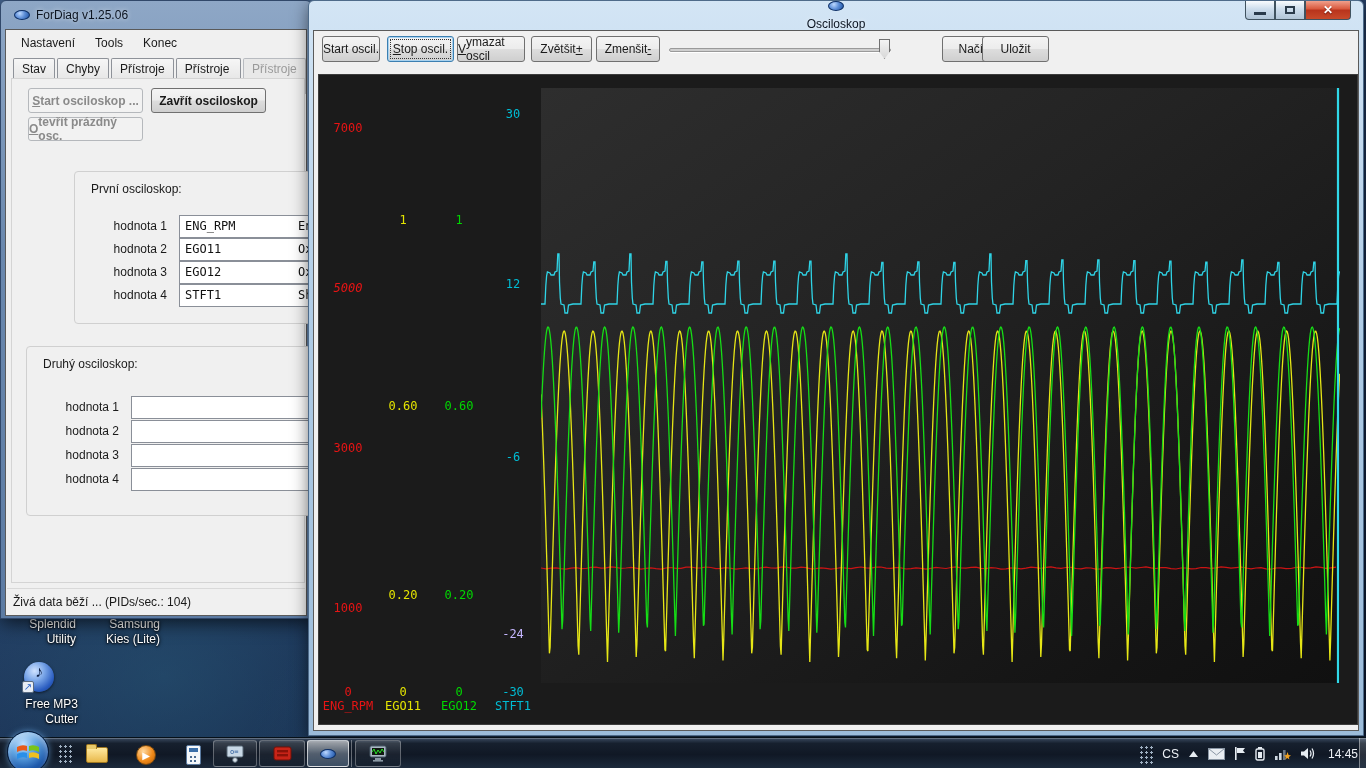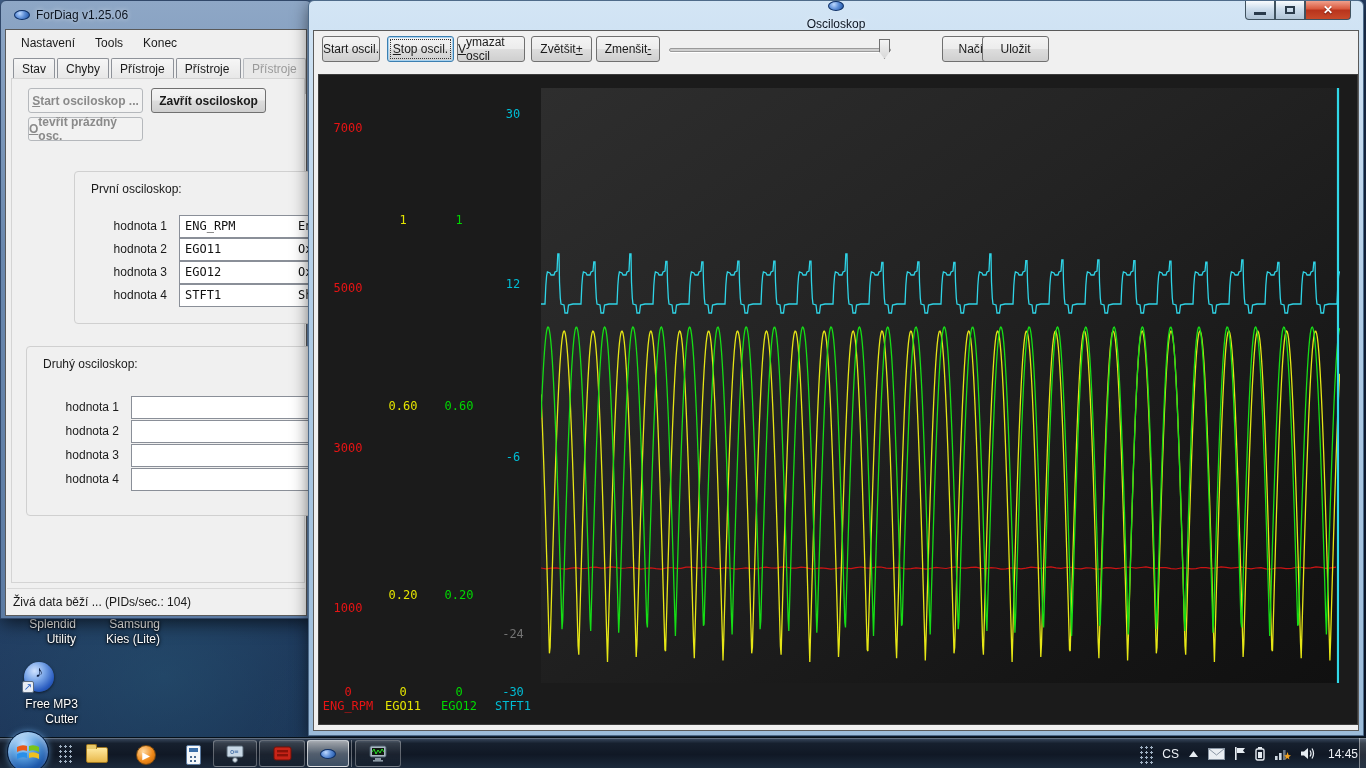--- a/index.html
+++ b/index.html
@@ -266,39 +266,39 @@
           <div class="btn" style="left: 282px; top: 5px; width: 64px;">Zmenšit <u>-</u></div>
         </div>
       <div class="slider-track"></div>
       <div class="slider-thumb" style="left: 565px;"></div>
       <div class="btn" style="left:628px; top:5px; width:67px;">Načíst</div>
       <div class="btn" style="left:668px; top:5px; width:67px;">Uložit</div>
 
       <div class="scope-panel">
         <div id="scales">
             <div class="tick" style="left: 29px; top: 46px; color: rgb(232, 20, 20);">7000</div>
-            <div class="tick" style="left: 29px; top: 206px; color: rgb(232, 20, 20);">5000</div>
+            <div class="tick" style="left: 29px; top: 206px; color: rgb(232, 20, 20); font-style: italic;">5000</div>
             <div class="tick" style="left: 29px; top: 366px; color: rgb(232, 20, 20);">3000</div>
             <div class="tick" style="left: 29px; top: 526px; color: rgb(232, 20, 20);">1000</div>
             <div class="tick" style="left: 29px; top: 610px; color: rgb(232, 20, 20);">0</div>
             <div class="tick" style="left: 29px; top: 624px; color: rgb(232, 20, 20);">ENG_RPM</div>
             <div class="tick" style="left: 84px; top: 138px; color: rgb(228, 228, 0);">1</div>
             <div class="tick" style="left: 84px; top: 324px; color: rgb(228, 228, 0);">0.60</div>
             <div class="tick" style="left: 84px; top: 513px; color: rgb(228, 228, 0);">0.20</div>
             <div class="tick" style="left: 84px; top: 610px; color: rgb(228, 228, 0);">0</div>
             <div class="tick" style="left: 84px; top: 624px; color: rgb(228, 228, 0);">EGO11</div>
             <div class="tick" style="left: 140px; top: 138px; color: rgb(0, 216, 0);">1</div>
             <div class="tick" style="left: 140px; top: 324px; color: rgb(0, 216, 0);">0.60</div>
             <div class="tick" style="left: 140px; top: 513px; color: rgb(0, 216, 0);">0.20</div>
             <div class="tick" style="left: 140px; top: 610px; color: rgb(0, 216, 0);">0</div>
             <div class="tick" style="left: 140px; top: 624px; color: rgb(0, 216, 0);">EGO12</div>
             <div class="tick" style="left: 194px; top: 32px; color: rgb(0, 188, 212);">30</div>
             <div class="tick" style="left: 194px; top: 202px; color: rgb(0, 188, 212);">12</div>
             <div class="tick" style="left: 194px; top: 375px; color: rgb(0, 188, 212);">-6</div>
-            <div class="tick" style="left: 194px; top: 552px; color: #737373;">-24</div>
+            <div class="tick" style="left: 194px; top: 552px; color: #c4b5fd;">-24</div>
             <div class="tick" style="left: 194px; top: 610px; color: rgb(0, 188, 212);">-30</div>
             <div class="tick" style="left: 194px; top: 624px; color: rgb(0, 188, 212);">STFT1</div>
           </div>
         <div class="plot">
           <svg id="wavesvg" width="799" height="595" viewBox="0 0 799 595" preserveAspectRatio="none">
               <path d="M0.0 480.0 L5.0 480.9 L10.0 480.2 L15.0 479.8 L20.0 480.7 L25.0 481.1 L30.0 480.1 L35.0 479.7 L40.0 480.6 L45.0 480.5 L50.0 479.3 L55.0 479.2 L60.0 480.1 L65.0 479.9 L70.0 478.9 L75.0 479.3 L80.0 480.4 L85.0 480.0 L90.0 479.4 L95.0 480.2 L100.0 481.1 L105.0 480.4 L110.0 479.8 L115.0 480.6 L120.0 481.1 L125.0 480.0 L130.0 479.5 L135.0 480.3 L140.0 480.3 L145.0 479.2 L150.0 479.0 L155.0 480.0 L160.0 479.9 L165.0 479.0 L170.0 479.5 L175.0 480.6 L180.0 480.3 L185.0 479.6 L190.0 480.3 L195.0 481.2 L200.0 480.5 L205.0 479.8 L210.0 480.5 L215.0 480.9 L220.0 479.8 L225.0 479.2 L230.0 480.0 L235.0 480.2 L240.0 479.1 L245.0 479.0 L250.0 480.1 L255.0 480.1 L260.0 479.2 L265.0 479.6 L270.0 480.8 L275.0 480.6 L280.0 479.8 L285.0 480.4 L290.0 481.2 L295.0 480.5 L300.0 479.6 L305.0 480.2 L310.0 480.7 L315.0 479.6 L320.0 479.0 L325.0 479.9 L330.0 480.1 L335.0 479.1 L340.0 479.0 L345.0 480.2 L350.0 480.3 L355.0 479.5 L360.0 479.8 L365.0 481.0 L370.0 480.7 L375.0 479.8 L380.0 480.3 L385.0 481.1 L390.0 480.3 L395.0 479.4 L400.0 480.0 L405.0 480.5 L410.0 479.5 L415.0 478.9 L420.0 479.8 L425.0 480.2 L430.0 479.3 L435.0 479.2 L440.0 480.4 L445.0 480.6 L450.0 479.7 L455.0 480.0 L460.0 481.1 L465.0 480.8 L470.0 479.8 L475.0 480.1 L480.0 480.9 L485.0 480.2 L490.0 479.2 L495.0 479.7 L500.0 480.3 L505.0 479.4 L510.0 478.8 L515.0 479.8 L520.0 480.3 L525.0 479.5 L530.0 479.4 L535.0 480.5 L540.0 480.8 L545.0 479.9 L550.0 480.0 L555.0 481.1 L560.0 480.8 L565.0 479.7 L570.0 479.9 L575.0 480.7 L580.0 480.0 L585.0 479.0 L590.0 479.5 L595.0 480.2 L600.0 479.5 L605.0 478.9 L610.0 479.9 L615.0 480.5 L620.0 479.7 L625.0 479.6 L630.0 480.7 L635.0 481.0 L640.0 480.0 L645.0 480.0 L650.0 480.9 L655.0 480.7 L660.0 479.5 L665.0 479.6 L670.0 480.4 L675.0 479.8 L680.0 478.9 L685.0 479.4 L690.0 480.2 L695.0 479.6 L700.0 479.0 L705.0 480.0 L710.0 480.8 L715.0 480.0 L720.0 479.7 L725.0 480.8 L730.0 481.1 L735.0 480.0 L740.0 479.9 L745.0 480.7 L750.0 480.5 L755.0 479.3 L760.0 479.4 L765.0 480.2 L770.0 479.8 L775.0 478.8 L780.0 479.4 L785.0 480.3 L790.0 479.8 L795.0 479.2" fill="none" stroke="#cc1414" stroke-width="1.2"></path>
               <path d="M0.0 306.4 L0.7 322.0 L1.4 339.1 L2.1 357.5 L2.8 377.2 L3.5 398.1 L4.2 420.0 L4.9 442.7 L5.6 466.2 L6.3 490.4 L7.0 515.1 L7.7 540.1 L8.4 565.3 L9.1 559.5 L9.8 534.3 L10.5 509.4 L11.2 484.8 L11.9 460.8 L12.6 437.4 L13.3 414.9 L14.0 393.2 L14.7 372.6 L15.4 353.2 L16.1 335.1 L16.8 318.3 L17.5 303.1 L18.2 289.4 L18.9 277.3 L19.6 267.0 L20.3 258.5 L21.0 251.8 L21.7 246.9 L22.4 244.0 L23.1 243.0 L23.8 243.9 L24.5 246.7 L25.2 251.5 L25.9 258.0 L26.6 266.5 L27.3 276.7 L28.0 288.6 L28.7 302.2 L29.4 317.4 L30.1 334.1 L30.8 352.1 L31.5 371.5 L32.2 392.0 L32.9 413.6 L33.6 436.1 L34.3 459.5 L35.0 483.4 L35.7 508.0 L36.4 532.9 L37.1 558.0 L37.8 566.7 L38.5 541.5 L39.2 516.5 L39.9 491.8 L40.6 467.6 L41.3 444.0 L42.0 421.2 L42.7 399.3 L43.4 378.4 L44.1 358.6 L44.8 340.1 L45.5 323.0 L46.2 307.3 L46.9 293.1 L47.6 280.6 L48.3 269.8 L49.0 260.7 L49.7 253.5 L50.4 248.1 L51.1 244.7 L51.8 243.1 L52.5 243.5 L53.2 245.7 L53.9 249.9 L54.6 256.0 L55.3 263.9 L56.0 273.6 L56.7 285.0 L57.4 298.2 L58.1 312.9 L58.8 329.2 L59.5 346.8 L60.2 365.8 L60.9 386.0 L61.6 407.3 L62.3 429.6 L63.0 452.7 L63.7 476.5 L64.4 500.9 L65.1 525.7 L65.8 550.8 L66.5 573.9 L67.2 548.7 L67.9 523.6 L68.6 498.8 L69.3 474.5 L70.0 450.7 L70.7 427.7 L71.4 405.5 L72.1 384.3 L72.8 364.2 L73.5 345.3 L74.2 327.7 L74.9 311.6 L75.6 297.0 L76.3 284.0 L77.0 272.7 L77.7 263.1 L78.4 255.4 L79.1 249.5 L79.8 245.5 L80.5 243.3 L81.2 243.2 L81.9 244.9 L82.6 248.5 L83.3 254.0 L84.0 261.4 L84.7 270.6 L85.4 281.6 L86.1 294.3 L86.8 308.5 L87.5 324.4 L88.2 341.6 L88.9 360.3 L89.6 380.1 L90.3 401.1 L91.0 423.2 L91.7 446.0 L92.4 469.7 L93.1 493.9 L93.8 518.6 L94.5 543.6 L95.2 568.9 L95.9 555.9 L96.6 530.7 L97.3 505.9 L98.0 481.4 L98.7 457.4 L99.4 434.2 L100.1 411.7 L100.8 390.2 L101.5 369.8 L102.2 350.5 L102.9 332.6 L103.6 316.0 L104.3 301.0 L105.0 287.5 L105.7 275.7 L106.4 265.7 L107.1 257.4 L107.8 251.0 L108.5 246.4 L109.2 243.8 L109.9 243.0 L110.6 244.2 L111.3 247.3 L112.0 252.3 L112.7 259.1 L113.4 267.8 L114.1 278.3 L114.8 290.5 L115.5 304.3 L116.2 319.7 L116.9 336.6 L117.6 354.8 L118.3 374.3 L119.0 395.0 L119.7 416.8 L120.4 439.4 L121.1 462.8 L121.8 486.9 L122.5 511.5 L123.2 536.5 L123.9 561.7 L124.6 563.1 L125.3 537.9 L126.0 512.9 L126.7 488.3 L127.4 464.2 L128.1 440.7 L128.8 418.0 L129.5 396.3 L130.2 375.5 L130.9 355.9 L131.6 337.6 L132.3 320.6 L133.0 305.1 L133.7 291.2 L134.4 278.9 L135.1 268.4 L135.8 259.6 L136.5 252.6 L137.2 247.5 L137.9 244.3 L138.6 243.0 L139.3 243.7 L140.0 246.2 L140.7 250.7 L141.4 257.0 L142.1 265.2 L142.8 275.1 L143.5 286.8 L144.2 300.2 L144.9 315.1 L145.6 331.6 L146.3 349.5 L147.0 368.6 L147.7 389.0 L148.4 410.5 L149.1 432.9 L149.8 456.1 L150.5 480.0 L151.2 504.4 L151.9 529.3 L152.6 554.4 L153.3 570.3 L154.0 545.1 L154.7 520.0 L155.4 495.3 L156.1 471.0 L156.8 447.4 L157.5 424.4 L158.2 402.4 L158.9 381.3 L159.6 361.4 L160.3 342.7 L161.0 325.3 L161.7 309.4 L162.4 295.0 L163.1 282.3 L163.8 271.2 L164.5 261.9 L165.2 254.4 L165.9 248.8 L166.6 245.0 L167.3 243.2 L168.0 243.3 L168.7 245.3 L169.4 249.2 L170.1 255.0 L170.8 262.6 L171.5 272.1 L172.2 283.3 L172.9 296.2 L173.6 310.7 L174.3 326.8 L175.0 344.2 L175.7 363.0 L176.4 383.1 L177.1 404.2 L177.8 426.4 L178.5 449.4 L179.2 473.1 L179.9 497.4 L180.6 522.2 L181.3 547.2 L182.0 572.5 L182.7 552.3 L183.4 527.2 L184.1 502.3 L184.8 477.9 L185.5 454.1 L186.2 430.9 L186.9 408.6 L187.6 387.2 L188.3 367.0 L189.0 347.9 L189.7 330.1 L190.4 313.8 L191.1 299.0 L191.8 285.8 L192.5 274.2 L193.2 264.4 L193.9 256.4 L194.6 250.2 L195.3 245.9 L196.0 243.5 L196.7 243.1 L197.4 244.5 L198.1 247.9 L198.8 253.1 L199.5 260.3 L200.2 269.2 L200.9 279.9 L201.6 292.3 L202.3 306.4 L203.0 322.0 L203.7 339.1 L204.4 357.5 L205.1 377.2 L205.8 398.1 L206.5 420.0 L207.2 442.7 L207.9 466.2 L208.6 490.4 L209.3 515.1 L210.0 540.1 L210.7 565.3 L211.4 559.5 L212.1 534.3 L212.8 509.4 L213.5 484.8 L214.2 460.8 L214.9 437.4 L215.6 414.9 L216.3 393.2 L217.0 372.6 L217.7 353.2 L218.4 335.1 L219.1 318.3 L219.8 303.1 L220.5 289.4 L221.2 277.3 L221.9 267.0 L222.6 258.5 L223.3 251.8 L224.0 246.9 L224.7 244.0 L225.4 243.0 L226.1 243.9 L226.8 246.7 L227.5 251.5 L228.2 258.0 L228.9 266.5 L229.6 276.7 L230.3 288.6 L231.0 302.2 L231.7 317.4 L232.4 334.1 L233.1 352.1 L233.8 371.5 L234.5 392.0 L235.2 413.6 L235.9 436.1 L236.6 459.5 L237.3 483.4 L238.0 508.0 L238.7 532.9 L239.4 558.0 L240.1 566.7 L240.8 541.5 L241.5 516.5 L242.2 491.8 L242.9 467.6 L243.6 444.0 L244.3 421.2 L245.0 399.3 L245.7 378.4 L246.4 358.6 L247.1 340.1 L247.8 323.0 L248.5 307.3 L249.2 293.1 L249.9 280.6 L250.6 269.8 L251.3 260.7 L252.0 253.5 L252.7 248.1 L253.4 244.7 L254.1 243.1 L254.8 243.5 L255.5 245.7 L256.2 249.9 L256.9 256.0 L257.6 263.9 L258.3 273.6 L259.0 285.0 L259.7 298.2 L260.4 312.9 L261.1 329.2 L261.8 346.8 L262.5 365.8 L263.2 386.0 L263.9 407.3 L264.6 429.6 L265.3 452.7 L266.0 476.5 L266.7 500.9 L267.4 525.7 L268.1 550.8 L268.8 573.9 L269.5 548.7 L270.2 523.6 L270.9 498.8 L271.6 474.5 L272.3 450.7 L273.0 427.7 L273.7 405.5 L274.4 384.3 L275.1 364.2 L275.8 345.3 L276.5 327.7 L277.2 311.6 L277.9 297.0 L278.6 284.0 L279.3 272.7 L280.0 263.1 L280.7 255.4 L281.4 249.5 L282.1 245.5 L282.8 243.3 L283.5 243.2 L284.2 244.9 L284.9 248.5 L285.6 254.0 L286.3 261.4 L287.0 270.6 L287.7 281.6 L288.4 294.3 L289.1 308.5 L289.8 324.4 L290.5 341.6 L291.2 360.3 L291.9 380.1 L292.6 401.1 L293.3 423.2 L294.0 446.0 L294.7 469.7 L295.4 493.9 L296.1 518.6 L296.8 543.6 L297.5 568.9 L298.2 555.9 L298.9 530.7 L299.6 505.9 L300.3 481.4 L301.0 457.4 L301.7 434.2 L302.4 411.7 L303.1 390.2 L303.8 369.8 L304.5 350.5 L305.2 332.6 L305.9 316.0 L306.6 301.0 L307.3 287.5 L308.0 275.7 L308.7 265.7 L309.4 257.4 L310.1 251.0 L310.8 246.4 L311.5 243.8 L312.2 243.0 L312.9 244.2 L313.6 247.3 L314.3 252.3 L315.0 259.1 L315.7 267.8 L316.4 278.3 L317.1 290.5 L317.8 304.3 L318.5 319.7 L319.2 336.6 L319.9 354.8 L320.6 374.3 L321.3 395.0 L322.0 416.8 L322.7 439.4 L323.4 462.8 L324.1 486.9 L324.8 511.5 L325.5 536.5 L326.2 561.7 L326.9 563.1 L327.6 537.9 L328.3 512.9 L329.0 488.3 L329.7 464.2 L330.4 440.7 L331.1 418.0 L331.8 396.3 L332.5 375.5 L333.2 355.9 L333.9 337.6 L334.6 320.6 L335.3 305.1 L336.0 291.2 L336.7 278.9 L337.4 268.4 L338.1 259.6 L338.8 252.6 L339.5 247.5 L340.2 244.3 L340.9 243.0 L341.6 243.7 L342.3 246.2 L343.0 250.7 L343.7 257.0 L344.4 265.2 L345.1 275.1 L345.8 286.8 L346.5 300.2 L347.2 315.1 L347.9 331.6 L348.6 349.5 L349.3 368.6 L350.0 389.0 L350.7 410.5 L351.4 432.9 L352.1 456.1 L352.8 480.0 L353.5 504.4 L354.2 529.3 L354.9 554.4 L355.6 570.3 L356.3 545.1 L357.0 520.0 L357.7 495.3 L358.4 471.0 L359.1 447.4 L359.8 424.4 L360.5 402.4 L361.2 381.3 L361.9 361.4 L362.6 342.7 L363.3 325.3 L364.0 309.4 L364.7 295.0 L365.4 282.3 L366.1 271.2 L366.8 261.9 L367.5 254.4 L368.2 248.8 L368.9 245.0 L369.6 243.2 L370.3 243.3 L371.0 245.3 L371.7 249.2 L372.4 255.0 L373.1 262.6 L373.8 272.1 L374.5 283.3 L375.2 296.2 L375.9 310.7 L376.6 326.8 L377.3 344.2 L378.0 363.0 L378.7 383.1 L379.4 404.2 L380.1 426.4 L380.8 449.4 L381.5 473.1 L382.2 497.4 L382.9 522.2 L383.6 547.2 L384.3 572.5 L385.0 552.3 L385.7 527.2 L386.4 502.3 L387.1 477.9 L387.8 454.1 L388.5 430.9 L389.2 408.6 L389.9 387.2 L390.6 367.0 L391.3 347.9 L392.0 330.1 L392.7 313.8 L393.4 299.0 L394.1 285.8 L394.8 274.2 L395.5 264.4 L396.2 256.4 L396.9 250.2 L397.6 245.9 L398.3 243.5 L399.0 243.1 L399.7 244.5 L400.4 247.9 L401.1 253.1 L401.8 260.3 L402.5 269.2 L403.2 279.9 L403.9 292.3 L404.6 306.4 L405.3 322.0 L406.0 339.1 L406.7 357.5 L407.4 377.2 L408.1 398.1 L408.8 420.0 L409.5 442.7 L410.2 466.2 L410.9 490.4 L411.6 515.1 L412.3 540.1 L413.0 565.3 L413.7 559.5 L414.4 534.3 L415.1 509.4 L415.8 484.8 L416.5 460.8 L417.2 437.4 L417.9 414.9 L418.6 393.2 L419.3 372.6 L420.0 353.2 L420.7 335.1 L421.4 318.3 L422.1 303.1 L422.8 289.4 L423.5 277.3 L424.2 267.0 L424.9 258.5 L425.6 251.8 L426.3 246.9 L427.0 244.0 L427.7 243.0 L428.4 243.9 L429.1 246.7 L429.8 251.5 L430.5 258.0 L431.2 266.5 L431.9 276.7 L432.6 288.6 L433.3 302.2 L434.0 317.4 L434.7 334.1 L435.4 352.1 L436.1 371.5 L436.8 392.0 L437.5 413.6 L438.2 436.1 L438.9 459.5 L439.6 483.4 L440.3 508.0 L441.0 532.9 L441.7 558.0 L442.4 566.7 L443.1 541.5 L443.8 516.5 L444.5 491.8 L445.2 467.6 L445.9 444.0 L446.6 421.2 L447.3 399.3 L448.0 378.4 L448.7 358.6 L449.4 340.1 L450.1 323.0 L450.8 307.3 L451.5 293.1 L452.2 280.6 L452.9 269.8 L453.6 260.7 L454.3 253.5 L455.0 248.1 L455.7 244.7 L456.4 243.1 L457.1 243.5 L457.8 245.7 L458.5 249.9 L459.2 256.0 L459.9 263.9 L460.6 273.6 L461.3 285.0 L462.0 298.2 L462.7 312.9 L463.4 329.2 L464.1 346.8 L464.8 365.8 L465.5 386.0 L466.2 407.3 L466.9 429.6 L467.6 452.7 L468.3 476.5 L469.0 500.9 L469.7 525.7 L470.4 550.8 L471.1 573.9 L471.8 548.7 L472.5 523.6 L473.2 498.8 L473.9 474.5 L474.6 450.7 L475.3 427.7 L476.0 405.5 L476.7 384.3 L477.4 364.2 L478.1 345.3 L478.8 327.7 L479.5 311.6 L480.2 297.0 L480.9 284.0 L481.6 272.7 L482.3 263.1 L483.0 255.4 L483.7 249.5 L484.4 245.5 L485.1 243.3 L485.8 243.2 L486.5 244.9 L487.2 248.5 L487.9 254.0 L488.6 261.4 L489.3 270.6 L490.0 281.6 L490.7 294.3 L491.4 308.5 L492.1 324.4 L492.8 341.6 L493.5 360.3 L494.2 380.1 L494.9 401.1 L495.6 423.2 L496.3 446.0 L497.0 469.7 L497.7 493.9 L498.4 518.6 L499.1 543.6 L499.8 568.9 L500.5 555.9 L501.2 530.7 L501.9 505.9 L502.6 481.4 L503.3 457.4 L504.0 434.2 L504.7 411.7 L505.4 390.2 L506.1 369.8 L506.8 350.5 L507.5 332.6 L508.2 316.0 L508.9 301.0 L509.6 287.5 L510.3 275.7 L511.0 265.7 L511.7 257.4 L512.4 251.0 L513.1 246.4 L513.8 243.8 L514.5 243.0 L515.2 244.2 L515.9 247.3 L516.6 252.3 L517.3 259.1 L518.0 267.8 L518.7 278.3 L519.4 290.5 L520.1 304.3 L520.8 319.7 L521.5 336.6 L522.2 354.8 L522.9 374.3 L523.6 395.0 L524.3 416.8 L525.0 439.4 L525.7 462.8 L526.4 486.9 L527.1 511.5 L527.8 536.5 L528.5 561.7 L529.2 563.1 L529.9 537.9 L530.6 512.9 L531.3 488.3 L532.0 464.2 L532.7 440.7 L533.4 418.0 L534.1 396.3 L534.8 375.5 L535.5 355.9 L536.2 337.6 L536.9 320.6 L537.6 305.1 L538.3 291.2 L539.0 278.9 L539.7 268.4 L540.4 259.6 L541.1 252.6 L541.8 247.5 L542.5 244.3 L543.2 243.0 L543.9 243.7 L544.6 246.2 L545.3 250.7 L546.0 257.0 L546.7 265.2 L547.4 275.1 L548.1 286.8 L548.8 300.2 L549.5 315.1 L550.2 331.6 L550.9 349.5 L551.6 368.6 L552.3 389.0 L553.0 410.5 L553.7 432.9 L554.4 456.1 L555.1 480.0 L555.8 504.4 L556.5 529.3 L557.2 554.4 L557.9 570.3 L558.6 545.1 L559.3 520.0 L560.0 495.3 L560.7 471.0 L561.4 447.4 L562.1 424.4 L562.8 402.4 L563.5 381.3 L564.2 361.4 L564.9 342.7 L565.6 325.3 L566.3 309.4 L567.0 295.0 L567.7 282.3 L568.4 271.2 L569.1 261.9 L569.8 254.4 L570.5 248.8 L571.2 245.0 L571.9 243.2 L572.6 243.3 L573.3 245.3 L574.0 249.2 L574.7 255.0 L575.4 262.6 L576.1 272.1 L576.8 283.3 L577.5 296.2 L578.2 310.7 L578.9 326.8 L579.6 344.2 L580.3 363.0 L581.0 383.1 L581.7 404.2 L582.4 426.4 L583.1 449.4 L583.8 473.1 L584.5 497.4 L585.2 522.2 L585.9 547.2 L586.6 572.5 L587.3 552.3 L588.0 527.2 L588.7 502.3 L589.4 477.9 L590.1 454.1 L590.8 430.9 L591.5 408.6 L592.2 387.2 L592.9 367.0 L593.6 347.9 L594.3 330.1 L595.0 313.8 L595.7 299.0 L596.4 285.8 L597.1 274.2 L597.8 264.4 L598.5 256.4 L599.2 250.2 L599.9 245.9 L600.6 243.5 L601.3 243.1 L602.0 244.5 L602.7 247.9 L603.4 253.1 L604.1 260.3 L604.8 269.2 L605.5 279.9 L606.2 292.3 L606.9 306.4 L607.6 322.0 L608.3 339.1 L609.0 357.5 L609.7 377.2 L610.4 398.1 L611.1 420.0 L611.8 442.7 L612.5 466.2 L613.2 490.4 L613.9 515.1 L614.6 540.1 L615.3 565.3 L616.0 559.5 L616.7 534.3 L617.4 509.4 L618.1 484.8 L618.8 460.8 L619.5 437.4 L620.2 414.9 L620.9 393.2 L621.6 372.6 L622.3 353.2 L623.0 335.1 L623.7 318.3 L624.4 303.1 L625.1 289.4 L625.8 277.3 L626.5 267.0 L627.2 258.5 L627.9 251.8 L628.6 246.9 L629.3 244.0 L630.0 243.0 L630.7 243.9 L631.4 246.7 L632.1 251.5 L632.8 258.0 L633.5 266.5 L634.2 276.7 L634.9 288.6 L635.6 302.2 L636.3 317.4 L637.0 334.1 L637.7 352.1 L638.4 371.5 L639.1 392.0 L639.8 413.6 L640.5 436.1 L641.2 459.5 L641.9 483.4 L642.6 508.0 L643.3 532.9 L644.0 558.0 L644.7 566.7 L645.4 541.5 L646.1 516.5 L646.8 491.8 L647.5 467.6 L648.2 444.0 L648.9 421.2 L649.6 399.3 L650.3 378.4 L651.0 358.6 L651.7 340.1 L652.4 323.0 L653.1 307.3 L653.8 293.1 L654.5 280.6 L655.2 269.8 L655.9 260.7 L656.6 253.5 L657.3 248.1 L658.0 244.7 L658.7 243.1 L659.4 243.5 L660.1 245.7 L660.8 249.9 L661.5 256.0 L662.2 263.9 L662.9 273.6 L663.6 285.0 L664.3 298.2 L665.0 312.9 L665.7 329.2 L666.4 346.8 L667.1 365.8 L667.8 386.0 L668.5 407.3 L669.2 429.6 L669.9 452.7 L670.6 476.5 L671.3 500.9 L672.0 525.7 L672.7 550.8 L673.4 573.9 L674.1 548.7 L674.8 523.6 L675.5 498.8 L676.2 474.5 L676.9 450.7 L677.6 427.7 L678.3 405.5 L679.0 384.3 L679.7 364.2 L680.4 345.3 L681.1 327.7 L681.8 311.6 L682.5 297.0 L683.2 284.0 L683.9 272.7 L684.6 263.1 L685.3 255.4 L686.0 249.5 L686.7 245.5 L687.4 243.3 L688.1 243.2 L688.8 244.9 L689.5 248.5 L690.2 254.0 L690.9 261.4 L691.6 270.6 L692.3 281.6 L693.0 294.3 L693.7 308.5 L694.4 324.4 L695.1 341.6 L695.8 360.3 L696.5 380.1 L697.2 401.1 L697.9 423.2 L698.6 446.0 L699.3 469.7 L700.0 493.9 L700.7 518.6 L701.4 543.6 L702.1 568.9 L702.8 555.9 L703.5 530.7 L704.2 505.9 L704.9 481.4 L705.6 457.4 L706.3 434.2 L707.0 411.7 L707.7 390.2 L708.4 369.8 L709.1 350.5 L709.8 332.6 L710.5 316.0 L711.2 301.0 L711.9 287.5 L712.6 275.7 L713.3 265.7 L714.0 257.4 L714.7 251.0 L715.4 246.4 L716.1 243.8 L716.8 243.0 L717.5 244.2 L718.2 247.3 L718.9 252.3 L719.6 259.1 L720.3 267.8 L721.0 278.3 L721.7 290.5 L722.4 304.3 L723.1 319.7 L723.8 336.6 L724.5 354.8 L725.2 374.3 L725.9 395.0 L726.6 416.8 L727.3 439.4 L728.0 462.8 L728.7 486.9 L729.4 511.5 L730.1 536.5 L730.8 561.7 L731.5 563.1 L732.2 537.9 L732.9 512.9 L733.6 488.3 L734.3 464.2 L735.0 440.7 L735.7 418.0 L736.4 396.3 L737.1 375.5 L737.8 355.9 L738.5 337.6 L739.2 320.6 L739.9 305.1 L740.6 291.2 L741.3 278.9 L742.0 268.4 L742.7 259.6 L743.4 252.6 L744.1 247.5 L744.8 244.3 L745.5 243.0 L746.2 243.7 L746.9 246.2 L747.6 250.7 L748.3 257.0 L749.0 265.2 L749.7 275.1 L750.4 286.8 L751.1 300.2 L751.8 315.1 L752.5 331.6 L753.2 349.5 L753.9 368.6 L754.6 389.0 L755.3 410.5 L756.0 432.9 L756.7 456.1 L757.4 480.0 L758.1 504.4 L758.8 529.3 L759.5 554.4 L760.2 570.3 L760.9 545.1 L761.6 520.0 L762.3 495.3 L763.0 471.0 L763.7 447.4 L764.4 424.4 L765.1 402.4 L765.8 381.3 L766.5 361.4 L767.2 342.7 L767.9 325.3 L768.6 309.4 L769.3 295.0 L770.0 282.3 L770.7 271.2 L771.4 261.9 L772.1 254.4 L772.8 248.8 L773.5 245.0 L774.2 243.2 L774.9 243.3 L775.6 245.3 L776.3 249.2 L777.0 255.0 L777.7 262.6 L778.4 272.1 L779.1 283.3 L779.8 296.2 L780.5 310.7 L781.2 326.8 L781.9 344.2 L782.6 363.0 L783.3 383.1 L784.0 404.2 L784.7 426.4 L785.4 449.4 L786.1 473.1 L786.8 497.4 L787.5 522.2 L788.2 547.2 L788.9 572.5 L789.6 552.3 L790.3 527.2 L791.0 502.3 L791.7 477.9 L792.4 454.1 L793.1 430.9 L793.8 408.6 L794.5 387.2 L795.2 367.0 L795.9 347.9 L796.6 330.1 L797.3 313.8 L798.0 299.0 L798.7 285.8" fill="none" stroke="#e6e616" stroke-width="1.3"></path>
               <path d="M0.0 329.8 L0.7 313.4 L1.4 298.5 L2.1 285.1 L2.8 273.3 L3.5 263.1 L4.2 254.7 L4.9 248.0 L5.6 243.1 L6.3 240.1 L7.0 239.0 L7.7 239.7 L8.4 242.3 L9.1 246.8 L9.8 253.1 L10.5 261.1 L11.2 270.9 L11.9 282.4 L12.6 295.5 L13.3 310.1 L14.0 326.2 L14.7 343.6 L15.4 362.2 L16.1 382.0 L16.8 402.8 L17.5 424.4 L18.2 446.8 L18.9 469.9 L19.6 493.4 L20.3 517.2 L21.0 541.3 L21.7 532.7 L22.4 508.7 L23.1 484.9 L23.8 461.6 L24.5 438.8 L25.2 416.6 L25.9 395.2 L26.6 374.8 L27.3 355.4 L28.0 337.2 L28.7 320.3 L29.4 304.7 L30.1 290.6 L30.8 278.1 L31.5 267.2 L32.2 258.1 L32.9 250.6 L33.6 245.0 L34.3 241.2 L35.0 239.3 L35.7 239.2 L36.4 241.0 L37.1 244.7 L37.8 250.2 L38.5 257.5 L39.2 266.5 L39.9 277.3 L40.6 289.7 L41.3 303.7 L42.0 319.1 L42.7 336.0 L43.4 354.1 L44.1 373.4 L44.8 393.8 L45.5 415.0 L46.2 437.2 L46.9 459.9 L47.6 483.3 L48.3 507.0 L49.0 530.9 L49.7 543.0 L50.4 518.9 L51.1 495.1 L51.8 471.5 L52.5 448.5 L53.2 426.0 L53.9 404.3 L54.6 383.4 L55.3 363.6 L56.0 344.9 L56.7 327.4 L57.4 311.2 L58.1 296.5 L58.8 283.3 L59.5 271.7 L60.2 261.8 L60.9 253.6 L61.6 247.2 L62.3 242.6 L63.0 239.9 L63.7 239.0 L64.4 240.0 L65.1 242.9 L65.8 247.6 L66.5 254.1 L67.2 262.4 L67.9 272.5 L68.6 284.2 L69.3 297.5 L70.0 312.3 L70.7 328.6 L71.4 346.2 L72.1 365.0 L72.8 384.9 L73.5 405.8 L74.2 427.6 L74.9 450.1 L75.6 473.2 L76.3 496.8 L77.0 520.6 L77.7 544.7 L78.4 529.2 L79.1 505.3 L79.8 481.6 L80.5 458.3 L81.2 435.6 L81.9 413.5 L82.6 392.3 L83.3 372.0 L84.0 352.8 L84.7 334.7 L85.4 318.0 L86.1 302.6 L86.8 288.8 L87.5 276.5 L88.2 265.8 L88.9 256.9 L89.6 249.7 L90.3 244.3 L91.0 240.8 L91.7 239.1 L92.4 239.3 L93.1 241.4 L93.8 245.3 L94.5 251.1 L95.2 258.7 L95.9 268.0 L96.6 279.0 L97.3 291.6 L98.0 305.8 L98.7 321.4 L99.4 338.5 L100.1 356.8 L100.8 376.2 L101.5 396.7 L102.2 418.2 L102.9 440.4 L103.6 463.2 L104.3 486.6 L105.0 510.4 L105.7 534.4 L106.4 539.5 L107.1 515.5 L107.8 491.7 L108.5 468.2 L109.2 445.2 L109.9 422.9 L110.6 401.3 L111.3 380.5 L112.0 360.9 L112.7 342.3 L113.4 325.0 L114.1 309.0 L114.8 294.5 L115.5 281.5 L116.2 270.2 L116.9 260.5 L117.6 252.6 L118.3 246.4 L119.0 242.1 L119.7 239.6 L120.4 239.0 L121.1 240.3 L121.8 243.4 L122.5 248.4 L123.2 255.2 L123.9 263.8 L124.6 274.0 L125.3 286.0 L126.0 299.5 L126.7 314.6 L127.4 331.0 L128.1 348.8 L128.8 367.8 L129.5 387.8 L130.2 408.9 L130.9 430.8 L131.6 453.4 L132.3 476.5 L133.0 500.2 L133.7 524.1 L134.4 548.1 L135.1 525.8 L135.8 501.9 L136.5 478.2 L137.2 455.0 L137.9 432.4 L138.6 410.4 L139.3 389.3 L140.0 369.2 L140.7 350.1 L141.4 332.2 L142.1 315.7 L142.8 300.6 L143.5 286.9 L144.2 274.8 L144.9 264.4 L145.6 255.8 L146.3 248.8 L147.0 243.7 L147.7 240.5 L148.4 239.1 L149.1 239.5 L149.8 241.9 L150.5 246.1 L151.2 252.1 L151.9 259.9 L152.6 269.4 L153.3 280.7 L154.0 293.5 L154.7 307.9 L155.4 323.8 L156.1 341.0 L156.8 359.5 L157.5 379.1 L158.2 399.7 L158.9 421.3 L159.6 443.6 L160.3 466.6 L161.0 490.0 L161.7 513.8 L162.4 537.8 L163.1 536.1 L163.8 512.1 L164.5 488.3 L165.2 464.9 L165.9 442.0 L166.6 419.7 L167.3 398.2 L168.0 377.7 L168.7 358.1 L169.4 339.7 L170.1 322.6 L170.8 306.9 L171.5 292.6 L172.2 279.8 L172.9 268.7 L173.6 259.3 L174.3 251.6 L175.0 245.7 L175.7 241.6 L176.4 239.4 L177.1 239.1 L177.8 240.6 L178.5 244.0 L179.2 249.3 L179.9 256.3 L180.6 265.1 L181.3 275.7 L182.0 287.8 L182.7 301.6 L183.4 316.8 L184.1 333.5 L184.8 351.4 L185.5 370.6 L186.2 390.8 L186.9 412.0 L187.6 434.0 L188.3 456.6 L189.0 479.9 L189.7 503.6 L190.4 527.5 L191.1 546.4 L191.8 522.4 L192.5 498.5 L193.2 474.9 L193.9 451.7 L194.6 429.2 L195.3 407.3 L196.0 386.4 L196.7 366.4 L197.4 347.5 L198.1 329.8 L198.8 313.4 L199.5 298.5 L200.2 285.1 L200.9 273.3 L201.6 263.1 L202.3 254.7 L203.0 248.0 L203.7 243.1 L204.4 240.1 L205.1 239.0 L205.8 239.7 L206.5 242.3 L207.2 246.8 L207.9 253.1 L208.6 261.1 L209.3 270.9 L210.0 282.4 L210.7 295.5 L211.4 310.1 L212.1 326.2 L212.8 343.6 L213.5 362.2 L214.2 382.0 L214.9 402.8 L215.6 424.4 L216.3 446.8 L217.0 469.9 L217.7 493.4 L218.4 517.2 L219.1 541.3 L219.8 532.7 L220.5 508.7 L221.2 484.9 L221.9 461.6 L222.6 438.8 L223.3 416.6 L224.0 395.2 L224.7 374.8 L225.4 355.4 L226.1 337.2 L226.8 320.3 L227.5 304.7 L228.2 290.6 L228.9 278.1 L229.6 267.2 L230.3 258.1 L231.0 250.6 L231.7 245.0 L232.4 241.2 L233.1 239.3 L233.8 239.2 L234.5 241.0 L235.2 244.7 L235.9 250.2 L236.6 257.5 L237.3 266.5 L238.0 277.3 L238.7 289.7 L239.4 303.7 L240.1 319.1 L240.8 336.0 L241.5 354.1 L242.2 373.4 L242.9 393.8 L243.6 415.0 L244.3 437.2 L245.0 459.9 L245.7 483.3 L246.4 507.0 L247.1 530.9 L247.8 543.0 L248.5 518.9 L249.2 495.1 L249.9 471.5 L250.6 448.5 L251.3 426.0 L252.0 404.3 L252.7 383.4 L253.4 363.6 L254.1 344.9 L254.8 327.4 L255.5 311.2 L256.2 296.5 L256.9 283.3 L257.6 271.7 L258.3 261.8 L259.0 253.6 L259.7 247.2 L260.4 242.6 L261.1 239.9 L261.8 239.0 L262.5 240.0 L263.2 242.9 L263.9 247.6 L264.6 254.1 L265.3 262.4 L266.0 272.5 L266.7 284.2 L267.4 297.5 L268.1 312.3 L268.8 328.6 L269.5 346.2 L270.2 365.0 L270.9 384.9 L271.6 405.8 L272.3 427.6 L273.0 450.1 L273.7 473.2 L274.4 496.8 L275.1 520.6 L275.8 544.7 L276.5 529.2 L277.2 505.3 L277.9 481.6 L278.6 458.3 L279.3 435.6 L280.0 413.5 L280.7 392.3 L281.4 372.0 L282.1 352.8 L282.8 334.7 L283.5 318.0 L284.2 302.6 L284.9 288.8 L285.6 276.5 L286.3 265.8 L287.0 256.9 L287.7 249.7 L288.4 244.3 L289.1 240.8 L289.8 239.1 L290.5 239.3 L291.2 241.4 L291.9 245.3 L292.6 251.1 L293.3 258.7 L294.0 268.0 L294.7 279.0 L295.4 291.6 L296.1 305.8 L296.8 321.4 L297.5 338.5 L298.2 356.8 L298.9 376.2 L299.6 396.7 L300.3 418.2 L301.0 440.4 L301.7 463.2 L302.4 486.6 L303.1 510.4 L303.8 534.4 L304.5 539.5 L305.2 515.5 L305.9 491.7 L306.6 468.2 L307.3 445.2 L308.0 422.9 L308.7 401.3 L309.4 380.5 L310.1 360.9 L310.8 342.3 L311.5 325.0 L312.2 309.0 L312.9 294.5 L313.6 281.5 L314.3 270.2 L315.0 260.5 L315.7 252.6 L316.4 246.4 L317.1 242.1 L317.8 239.6 L318.5 239.0 L319.2 240.3 L319.9 243.4 L320.6 248.4 L321.3 255.2 L322.0 263.8 L322.7 274.0 L323.4 286.0 L324.1 299.5 L324.8 314.6 L325.5 331.0 L326.2 348.8 L326.9 367.8 L327.6 387.8 L328.3 408.9 L329.0 430.8 L329.7 453.4 L330.4 476.5 L331.1 500.2 L331.8 524.1 L332.5 548.1 L333.2 525.8 L333.9 501.9 L334.6 478.2 L335.3 455.0 L336.0 432.4 L336.7 410.4 L337.4 389.3 L338.1 369.2 L338.8 350.1 L339.5 332.2 L340.2 315.7 L340.9 300.6 L341.6 286.9 L342.3 274.8 L343.0 264.4 L343.7 255.8 L344.4 248.8 L345.1 243.7 L345.8 240.5 L346.5 239.1 L347.2 239.5 L347.9 241.9 L348.6 246.1 L349.3 252.1 L350.0 259.9 L350.7 269.4 L351.4 280.7 L352.1 293.5 L352.8 307.9 L353.5 323.8 L354.2 341.0 L354.9 359.5 L355.6 379.1 L356.3 399.7 L357.0 421.3 L357.7 443.6 L358.4 466.6 L359.1 490.0 L359.8 513.8 L360.5 537.8 L361.2 536.1 L361.9 512.1 L362.6 488.3 L363.3 464.9 L364.0 442.0 L364.7 419.7 L365.4 398.2 L366.1 377.7 L366.8 358.1 L367.5 339.7 L368.2 322.6 L368.9 306.9 L369.6 292.6 L370.3 279.8 L371.0 268.7 L371.7 259.3 L372.4 251.6 L373.1 245.7 L373.8 241.6 L374.5 239.4 L375.2 239.1 L375.9 240.6 L376.6 244.0 L377.3 249.3 L378.0 256.3 L378.7 265.1 L379.4 275.7 L380.1 287.8 L380.8 301.6 L381.5 316.8 L382.2 333.5 L382.9 351.4 L383.6 370.6 L384.3 390.8 L385.0 412.0 L385.7 434.0 L386.4 456.6 L387.1 479.9 L387.8 503.6 L388.5 527.5 L389.2 546.4 L389.9 522.4 L390.6 498.5 L391.3 474.9 L392.0 451.7 L392.7 429.2 L393.4 407.3 L394.1 386.4 L394.8 366.4 L395.5 347.5 L396.2 329.8 L396.9 313.4 L397.6 298.5 L398.3 285.1 L399.0 273.3 L399.7 263.1 L400.4 254.7 L401.1 248.0 L401.8 243.1 L402.5 240.1 L403.2 239.0 L403.9 239.7 L404.6 242.3 L405.3 246.8 L406.0 253.1 L406.7 261.1 L407.4 270.9 L408.1 282.4 L408.8 295.5 L409.5 310.1 L410.2 326.2 L410.9 343.6 L411.6 362.2 L412.3 382.0 L413.0 402.8 L413.7 424.4 L414.4 446.8 L415.1 469.9 L415.8 493.4 L416.5 517.2 L417.2 541.3 L417.9 532.7 L418.6 508.7 L419.3 484.9 L420.0 461.6 L420.7 438.8 L421.4 416.6 L422.1 395.2 L422.8 374.8 L423.5 355.4 L424.2 337.2 L424.9 320.3 L425.6 304.7 L426.3 290.6 L427.0 278.1 L427.7 267.2 L428.4 258.1 L429.1 250.6 L429.8 245.0 L430.5 241.2 L431.2 239.3 L431.9 239.2 L432.6 241.0 L433.3 244.7 L434.0 250.2 L434.7 257.5 L435.4 266.5 L436.1 277.3 L436.8 289.7 L437.5 303.7 L438.2 319.1 L438.9 336.0 L439.6 354.1 L440.3 373.4 L441.0 393.8 L441.7 415.0 L442.4 437.2 L443.1 459.9 L443.8 483.3 L444.5 507.0 L445.2 530.9 L445.9 543.0 L446.6 518.9 L447.3 495.1 L448.0 471.5 L448.7 448.5 L449.4 426.0 L450.1 404.3 L450.8 383.4 L451.5 363.6 L452.2 344.9 L452.9 327.4 L453.6 311.2 L454.3 296.5 L455.0 283.3 L455.7 271.7 L456.4 261.8 L457.1 253.6 L457.8 247.2 L458.5 242.6 L459.2 239.9 L459.9 239.0 L460.6 240.0 L461.3 242.9 L462.0 247.6 L462.7 254.1 L463.4 262.4 L464.1 272.5 L464.8 284.2 L465.5 297.5 L466.2 312.3 L466.9 328.6 L467.6 346.2 L468.3 365.0 L469.0 384.9 L469.7 405.8 L470.4 427.6 L471.1 450.1 L471.8 473.2 L472.5 496.8 L473.2 520.6 L473.9 544.7 L474.6 529.2 L475.3 505.3 L476.0 481.6 L476.7 458.3 L477.4 435.6 L478.1 413.5 L478.8 392.3 L479.5 372.0 L480.2 352.8 L480.9 334.7 L481.6 318.0 L482.3 302.6 L483.0 288.8 L483.7 276.5 L484.4 265.8 L485.1 256.9 L485.8 249.7 L486.5 244.3 L487.2 240.8 L487.9 239.1 L488.6 239.3 L489.3 241.4 L490.0 245.3 L490.7 251.1 L491.4 258.7 L492.1 268.0 L492.8 279.0 L493.5 291.6 L494.2 305.8 L494.9 321.4 L495.6 338.5 L496.3 356.8 L497.0 376.2 L497.7 396.7 L498.4 418.2 L499.1 440.4 L499.8 463.2 L500.5 486.6 L501.2 510.4 L501.9 534.4 L502.6 539.5 L503.3 515.5 L504.0 491.7 L504.7 468.2 L505.4 445.2 L506.1 422.9 L506.8 401.3 L507.5 380.5 L508.2 360.9 L508.9 342.3 L509.6 325.0 L510.3 309.0 L511.0 294.5 L511.7 281.5 L512.4 270.2 L513.1 260.5 L513.8 252.6 L514.5 246.4 L515.2 242.1 L515.9 239.6 L516.6 239.0 L517.3 240.3 L518.0 243.4 L518.7 248.4 L519.4 255.2 L520.1 263.8 L520.8 274.0 L521.5 286.0 L522.2 299.5 L522.9 314.6 L523.6 331.0 L524.3 348.8 L525.0 367.8 L525.7 387.8 L526.4 408.9 L527.1 430.8 L527.8 453.4 L528.5 476.5 L529.2 500.2 L529.9 524.1 L530.6 548.1 L531.3 525.8 L532.0 501.9 L532.7 478.2 L533.4 455.0 L534.1 432.4 L534.8 410.4 L535.5 389.3 L536.2 369.2 L536.9 350.1 L537.6 332.2 L538.3 315.7 L539.0 300.6 L539.7 286.9 L540.4 274.8 L541.1 264.4 L541.8 255.8 L542.5 248.8 L543.2 243.7 L543.9 240.5 L544.6 239.1 L545.3 239.5 L546.0 241.9 L546.7 246.1 L547.4 252.1 L548.1 259.9 L548.8 269.4 L549.5 280.7 L550.2 293.5 L550.9 307.9 L551.6 323.8 L552.3 341.0 L553.0 359.5 L553.7 379.1 L554.4 399.7 L555.1 421.3 L555.8 443.6 L556.5 466.6 L557.2 490.0 L557.9 513.8 L558.6 537.8 L559.3 536.1 L560.0 512.1 L560.7 488.3 L561.4 464.9 L562.1 442.0 L562.8 419.7 L563.5 398.2 L564.2 377.7 L564.9 358.1 L565.6 339.7 L566.3 322.6 L567.0 306.9 L567.7 292.6 L568.4 279.8 L569.1 268.7 L569.8 259.3 L570.5 251.6 L571.2 245.7 L571.9 241.6 L572.6 239.4 L573.3 239.1 L574.0 240.6 L574.7 244.0 L575.4 249.3 L576.1 256.3 L576.8 265.1 L577.5 275.7 L578.2 287.8 L578.9 301.6 L579.6 316.8 L580.3 333.5 L581.0 351.4 L581.7 370.6 L582.4 390.8 L583.1 412.0 L583.8 434.0 L584.5 456.6 L585.2 479.9 L585.9 503.6 L586.6 527.5 L587.3 546.4 L588.0 522.4 L588.7 498.5 L589.4 474.9 L590.1 451.7 L590.8 429.2 L591.5 407.3 L592.2 386.4 L592.9 366.4 L593.6 347.5 L594.3 329.8 L595.0 313.4 L595.7 298.5 L596.4 285.1 L597.1 273.3 L597.8 263.1 L598.5 254.7 L599.2 248.0 L599.9 243.1 L600.6 240.1 L601.3 239.0 L602.0 239.7 L602.7 242.3 L603.4 246.8 L604.1 253.1 L604.8 261.1 L605.5 270.9 L606.2 282.4 L606.9 295.5 L607.6 310.1 L608.3 326.2 L609.0 343.6 L609.7 362.2 L610.4 382.0 L611.1 402.8 L611.8 424.4 L612.5 446.8 L613.2 469.9 L613.9 493.4 L614.6 517.2 L615.3 541.3 L616.0 532.7 L616.7 508.7 L617.4 484.9 L618.1 461.6 L618.8 438.8 L619.5 416.6 L620.2 395.2 L620.9 374.8 L621.6 355.4 L622.3 337.2 L623.0 320.3 L623.7 304.7 L624.4 290.6 L625.1 278.1 L625.8 267.2 L626.5 258.1 L627.2 250.6 L627.9 245.0 L628.6 241.2 L629.3 239.3 L630.0 239.2 L630.7 241.0 L631.4 244.7 L632.1 250.2 L632.8 257.5 L633.5 266.5 L634.2 277.3 L634.9 289.7 L635.6 303.7 L636.3 319.1 L637.0 336.0 L637.7 354.1 L638.4 373.4 L639.1 393.8 L639.8 415.0 L640.5 437.2 L641.2 459.9 L641.9 483.3 L642.6 507.0 L643.3 530.9 L644.0 543.0 L644.7 518.9 L645.4 495.1 L646.1 471.5 L646.8 448.5 L647.5 426.0 L648.2 404.3 L648.9 383.4 L649.6 363.6 L650.3 344.9 L651.0 327.4 L651.7 311.2 L652.4 296.5 L653.1 283.3 L653.8 271.7 L654.5 261.8 L655.2 253.6 L655.9 247.2 L656.6 242.6 L657.3 239.9 L658.0 239.0 L658.7 240.0 L659.4 242.9 L660.1 247.6 L660.8 254.1 L661.5 262.4 L662.2 272.5 L662.9 284.2 L663.6 297.5 L664.3 312.3 L665.0 328.6 L665.7 346.2 L666.4 365.0 L667.1 384.9 L667.8 405.8 L668.5 427.6 L669.2 450.1 L669.9 473.2 L670.6 496.8 L671.3 520.6 L672.0 544.7 L672.7 529.2 L673.4 505.3 L674.1 481.6 L674.8 458.3 L675.5 435.6 L676.2 413.5 L676.9 392.3 L677.6 372.0 L678.3 352.8 L679.0 334.7 L679.7 318.0 L680.4 302.6 L681.1 288.8 L681.8 276.5 L682.5 265.8 L683.2 256.9 L683.9 249.7 L684.6 244.3 L685.3 240.8 L686.0 239.1 L686.7 239.3 L687.4 241.4 L688.1 245.3 L688.8 251.1 L689.5 258.7 L690.2 268.0 L690.9 279.0 L691.6 291.6 L692.3 305.8 L693.0 321.4 L693.7 338.5 L694.4 356.8 L695.1 376.2 L695.8 396.7 L696.5 418.2 L697.2 440.4 L697.9 463.2 L698.6 486.6 L699.3 510.4 L700.0 534.4 L700.7 539.5 L701.4 515.5 L702.1 491.7 L702.8 468.2 L703.5 445.2 L704.2 422.9 L704.9 401.3 L705.6 380.5 L706.3 360.9 L707.0 342.3 L707.7 325.0 L708.4 309.0 L709.1 294.5 L709.8 281.5 L710.5 270.2 L711.2 260.5 L711.9 252.6 L712.6 246.4 L713.3 242.1 L714.0 239.6 L714.7 239.0 L715.4 240.3 L716.1 243.4 L716.8 248.4 L717.5 255.2 L718.2 263.8 L718.9 274.0 L719.6 286.0 L720.3 299.5 L721.0 314.6 L721.7 331.0 L722.4 348.8 L723.1 367.8 L723.8 387.8 L724.5 408.9 L725.2 430.8 L725.9 453.4 L726.6 476.5 L727.3 500.2 L728.0 524.1 L728.7 548.1 L729.4 525.8 L730.1 501.9 L730.8 478.2 L731.5 455.0 L732.2 432.4 L732.9 410.4 L733.6 389.3 L734.3 369.2 L735.0 350.1 L735.7 332.2 L736.4 315.7 L737.1 300.6 L737.8 286.9 L738.5 274.8 L739.2 264.4 L739.9 255.8 L740.6 248.8 L741.3 243.7 L742.0 240.5 L742.7 239.1 L743.4 239.5 L744.1 241.9 L744.8 246.1 L745.5 252.1 L746.2 259.9 L746.9 269.4 L747.6 280.7 L748.3 293.5 L749.0 307.9 L749.7 323.8 L750.4 341.0 L751.1 359.5 L751.8 379.1 L752.5 399.7 L753.2 421.3 L753.9 443.6 L754.6 466.6 L755.3 490.0 L756.0 513.8 L756.7 537.8 L757.4 536.1 L758.1 512.1 L758.8 488.3 L759.5 464.9 L760.2 442.0 L760.9 419.7 L761.6 398.2 L762.3 377.7 L763.0 358.1 L763.7 339.7 L764.4 322.6 L765.1 306.9 L765.8 292.6 L766.5 279.8 L767.2 268.7 L767.9 259.3 L768.6 251.6 L769.3 245.7 L770.0 241.6 L770.7 239.4 L771.4 239.1 L772.1 240.6 L772.8 244.0 L773.5 249.3 L774.2 256.3 L774.9 265.1 L775.6 275.7 L776.3 287.8 L777.0 301.6 L777.7 316.8 L778.4 333.5 L779.1 351.4 L779.8 370.6 L780.5 390.8 L781.2 412.0 L781.9 434.0 L782.6 456.6 L783.3 479.9 L784.0 503.6 L784.7 527.5 L785.4 546.4 L786.1 522.4 L786.8 498.5 L787.5 474.9 L788.2 451.7 L788.9 429.2 L789.6 407.3 L790.3 386.4 L791.0 366.4 L791.7 347.5 L792.4 329.8 L793.1 313.4 L793.8 298.5 L794.5 285.1 L795.2 273.3 L795.9 263.1 L796.6 254.7 L797.3 248.0 L798.0 243.1 L798.7 240.1" fill="none" stroke="#16dc16" stroke-width="1.3"></path>
               <path d="M-32.0 216.0 L-31.2 198.0 L-30.4 188.0 L-29.6 184.0 L-27.0 185.0 L-26.0 187.0 L-23.0 187.0 L-22.0 184.0 L-20.0 183.0 L-19.2 171.8 L-18.0 171.8 L-17.5 194.0 L-16.7 210.0 L-16.0 216.0 L-13.0 217.0 L-12.0 225.0 L-9.5 225.0 L-8.5 217.0 L-4.0 216.0 L1.0 216.0 L4.0 216.0 L4.8 198.0 L5.6 188.0 L6.4 184.0 L9.0 185.0 L10.0 187.0 L13.0 187.0 L14.0 184.0 L16.0 183.0 L16.8 166.0 L18.0 166.0 L18.5 194.0 L19.3 210.0 L20.0 216.0 L23.0 217.0 L24.0 225.0 L26.5 225.0 L27.5 217.0 L32.0 216.0 L37.0 216.0 L40.0 216.0 L40.8 198.0 L41.6 188.0 L42.4 184.0 L45.0 185.0 L46.0 187.0 L49.0 187.0 L50.0 184.0 L52.0 183.0 L52.8 174.0 L54.0 174.0 L54.5 194.0 L55.3 210.0 L56.0 216.0 L59.0 217.0 L60.0 225.0 L62.5 225.0 L63.5 217.0 L68.0 216.0 L73.0 216.0 L76.0 216.0 L76.8 198.0 L77.6 188.0 L78.4 184.0 L81.0 185.0 L82.0 187.0 L85.0 187.0 L86.0 184.0 L88.0 183.0 L88.8 166.0 L90.0 166.0 L90.5 194.0 L91.3 210.0 L92.0 216.0 L95.0 217.0 L96.0 225.0 L98.5 225.0 L99.5 217.0 L104.0 216.0 L109.0 216.0 L112.0 216.0 L112.8 198.0 L113.6 188.0 L114.4 184.0 L117.0 185.0 L118.0 187.0 L121.0 187.0 L122.0 184.0 L124.0 183.0 L124.8 173.3 L126.0 173.3 L126.5 194.0 L127.3 210.0 L128.0 216.0 L131.0 217.0 L132.0 225.0 L134.5 225.0 L135.5 217.0 L140.0 216.0 L145.0 216.0 L148.0 216.0 L148.8 198.0 L149.6 188.0 L150.4 184.0 L153.0 185.0 L154.0 187.0 L157.0 187.0 L158.0 184.0 L160.0 183.0 L160.8 173.8 L162.0 173.8 L162.5 194.0 L163.3 210.0 L164.0 216.0 L167.0 217.0 L168.0 225.0 L170.5 225.0 L171.5 217.0 L176.0 216.0 L181.0 216.0 L184.0 216.0 L184.8 198.0 L185.6 188.0 L186.4 184.0 L189.0 185.0 L190.0 187.0 L193.0 187.0 L194.0 184.0 L196.0 183.0 L196.8 173.1 L198.0 173.1 L198.5 194.0 L199.3 210.0 L200.0 216.0 L203.0 217.0 L204.0 225.0 L206.5 225.0 L207.5 217.0 L212.0 216.0 L217.0 216.0 L220.0 216.0 L220.8 198.0 L221.6 188.0 L222.4 184.0 L225.0 185.0 L226.0 187.0 L229.0 187.0 L230.0 184.0 L232.0 183.0 L232.8 173.2 L234.0 173.2 L234.5 194.0 L235.3 210.0 L236.0 216.0 L239.0 217.0 L240.0 225.0 L242.5 225.0 L243.5 217.0 L248.0 216.0 L253.0 216.0 L256.0 216.0 L256.8 198.0 L257.6 188.0 L258.4 184.0 L261.0 185.0 L262.0 187.0 L265.0 187.0 L266.0 184.0 L268.0 183.0 L268.8 173.1 L270.0 173.1 L270.5 194.0 L271.3 210.0 L272.0 216.0 L275.0 217.0 L276.0 225.0 L278.5 225.0 L279.5 217.0 L284.0 216.0 L289.0 216.0 L292.0 216.0 L292.8 198.0 L293.6 188.0 L294.4 184.0 L297.0 185.0 L298.0 187.0 L301.0 187.0 L302.0 184.0 L304.0 183.0 L304.8 166.0 L306.0 166.0 L306.5 194.0 L307.3 210.0 L308.0 216.0 L311.0 217.0 L312.0 225.0 L314.5 225.0 L315.5 217.0 L320.0 216.0 L325.0 216.0 L328.0 216.0 L328.8 198.0 L329.6 188.0 L330.4 184.0 L333.0 185.0 L334.0 187.0 L337.0 187.0 L338.0 184.0 L340.0 183.0 L340.8 174.5 L342.0 174.5 L342.5 194.0 L343.3 210.0 L344.0 216.0 L347.0 217.0 L348.0 225.0 L350.5 225.0 L351.5 217.0 L356.0 216.0 L361.0 216.0 L364.0 216.0 L364.8 198.0 L365.6 188.0 L366.4 184.0 L369.0 185.0 L370.0 187.0 L373.0 187.0 L374.0 184.0 L376.0 183.0 L376.8 173.9 L378.0 173.9 L378.5 194.0 L379.3 210.0 L380.0 216.0 L383.0 217.0 L384.0 225.0 L386.5 225.0 L387.5 217.0 L392.0 216.0 L397.0 216.0 L400.0 216.0 L400.8 198.0 L401.6 188.0 L402.4 184.0 L405.0 185.0 L406.0 187.0 L409.0 187.0 L410.0 184.0 L412.0 183.0 L412.8 174.4 L414.0 174.4 L414.5 194.0 L415.3 210.0 L416.0 216.0 L419.0 217.0 L420.0 225.0 L422.5 225.0 L423.5 217.0 L428.0 216.0 L433.0 216.0 L436.0 216.0 L436.8 198.0 L437.6 188.0 L438.4 184.0 L441.0 185.0 L442.0 187.0 L445.0 187.0 L446.0 184.0 L448.0 183.0 L448.8 166.0 L450.0 166.0 L450.5 194.0 L451.3 210.0 L452.0 216.0 L455.0 217.0 L456.0 225.0 L458.5 225.0 L459.5 217.0 L464.0 216.0 L469.0 216.0 L472.0 216.0 L472.8 198.0 L473.6 188.0 L474.4 184.0 L477.0 185.0 L478.0 187.0 L481.0 187.0 L482.0 184.0 L484.0 183.0 L484.8 172.7 L486.0 172.7 L486.5 194.0 L487.3 210.0 L488.0 216.0 L491.0 217.0 L492.0 225.0 L494.5 225.0 L495.5 217.0 L500.0 216.0 L505.0 216.0 L508.0 216.0 L508.8 198.0 L509.6 188.0 L510.4 184.0 L513.0 185.0 L514.0 187.0 L517.0 187.0 L518.0 184.0 L520.0 183.0 L520.8 171.8 L522.0 171.8 L522.5 194.0 L523.3 210.0 L524.0 216.0 L527.0 217.0 L528.0 225.0 L530.5 225.0 L531.5 217.0 L536.0 216.0 L541.0 216.0 L544.0 216.0 L544.8 198.0 L545.6 188.0 L546.4 184.0 L549.0 185.0 L550.0 187.0 L553.0 187.0 L554.0 184.0 L556.0 183.0 L556.8 171.8 L558.0 171.8 L558.5 194.0 L559.3 210.0 L560.0 216.0 L563.0 217.0 L564.0 225.0 L566.5 225.0 L567.5 217.0 L572.0 216.0 L577.0 216.0 L580.0 216.0 L580.8 198.0 L581.6 188.0 L582.4 184.0 L585.0 185.0 L586.0 187.0 L589.0 187.0 L590.0 184.0 L592.0 183.0 L592.8 172.7 L594.0 172.7 L594.5 194.0 L595.3 210.0 L596.0 216.0 L599.0 217.0 L600.0 225.0 L602.5 225.0 L603.5 217.0 L608.0 216.0 L613.0 216.0 L616.0 216.0 L616.8 198.0 L617.6 188.0 L618.4 184.0 L621.0 185.0 L622.0 187.0 L625.0 187.0 L626.0 184.0 L628.0 183.0 L628.8 173.1 L630.0 173.1 L630.5 194.0 L631.3 210.0 L632.0 216.0 L635.0 217.0 L636.0 225.0 L638.5 225.0 L639.5 217.0 L644.0 216.0 L649.0 216.0 L652.0 216.0 L652.8 198.0 L653.6 188.0 L654.4 184.0 L657.0 185.0 L658.0 187.0 L661.0 187.0 L662.0 184.0 L664.0 183.0 L664.8 174.1 L666.0 174.1 L666.5 194.0 L667.3 210.0 L668.0 216.0 L671.0 217.0 L672.0 225.0 L674.5 225.0 L675.5 217.0 L680.0 216.0 L685.0 216.0 L688.0 216.0 L688.8 198.0 L689.6 188.0 L690.4 184.0 L693.0 185.0 L694.0 187.0 L697.0 187.0 L698.0 184.0 L700.0 183.0 L700.8 172.0 L702.0 172.0 L702.5 194.0 L703.3 210.0 L704.0 216.0 L707.0 217.0 L708.0 225.0 L710.5 225.0 L711.5 217.0 L716.0 216.0 L721.0 216.0 L724.0 216.0 L724.8 198.0 L725.6 188.0 L726.4 184.0 L729.0 185.0 L730.0 187.0 L733.0 187.0 L734.0 184.0 L736.0 183.0 L736.8 174.3 L738.0 174.3 L738.5 194.0 L739.3 210.0 L740.0 216.0 L743.0 217.0 L744.0 225.0 L746.5 225.0 L747.5 217.0 L752.0 216.0 L757.0 216.0 L760.0 216.0 L760.8 198.0 L761.6 188.0 L762.4 184.0 L765.0 185.0 L766.0 187.0 L769.0 187.0 L770.0 184.0 L772.0 183.0 L772.8 174.1 L774.0 174.1 L774.5 194.0 L775.3 210.0 L776.0 216.0 L779.0 217.0 L780.0 225.0 L782.5 225.0 L783.5 217.0 L788.0 216.0 L793.0 216.0 L796.0 216.0 L796.8 198.0 L797.6 188.0 L798.4 184.0 L801.0 185.0 L802.0 187.0 L805.0 187.0 L806.0 184.0 L808.0 183.0 L808.8 173.8 L810.0 173.8 L810.5 194.0 L811.3 210.0 L812.0 216.0 L815.0 217.0 L816.0 225.0 L818.5 225.0 L819.5 217.0 L824.0 216.0 L829.0 216.0 L832.0 216.0 L832.8 198.0 L833.6 188.0 L834.4 184.0 L837.0 185.0 L838.0 187.0 L841.0 187.0 L842.0 184.0 L844.0 183.0 L844.8 173.0 L846.0 173.0 L846.5 194.0 L847.3 210.0 L848.0 216.0 L851.0 217.0 L852.0 225.0 L854.5 225.0 L855.5 217.0 L860.0 216.0 L865.0 216.0" fill="none" stroke="#2fd4e6" stroke-width="1.3"></path>
               <line x1="797" x2="797" y1="0" y2="595" stroke="#30d8e8" stroke-width="2.2"></line>

